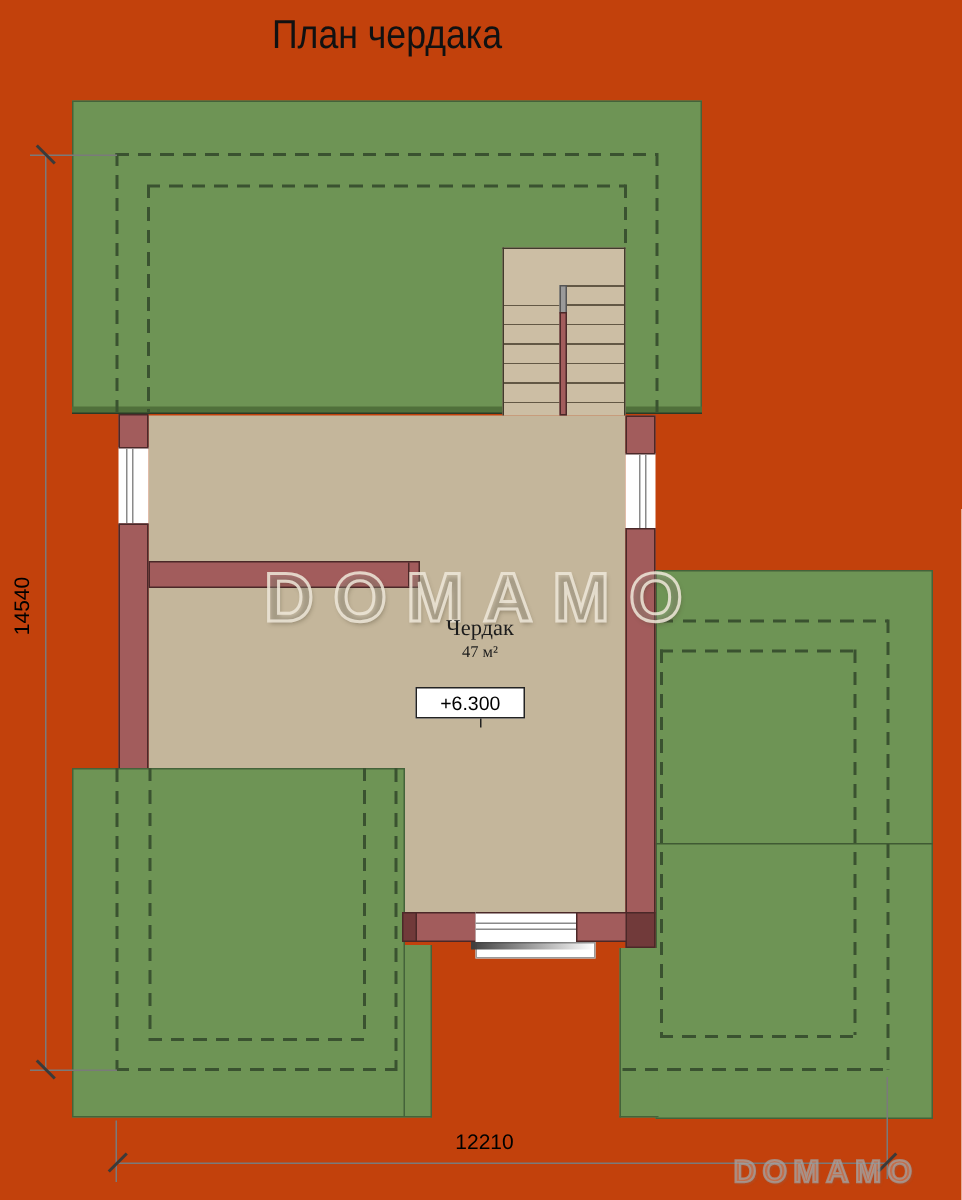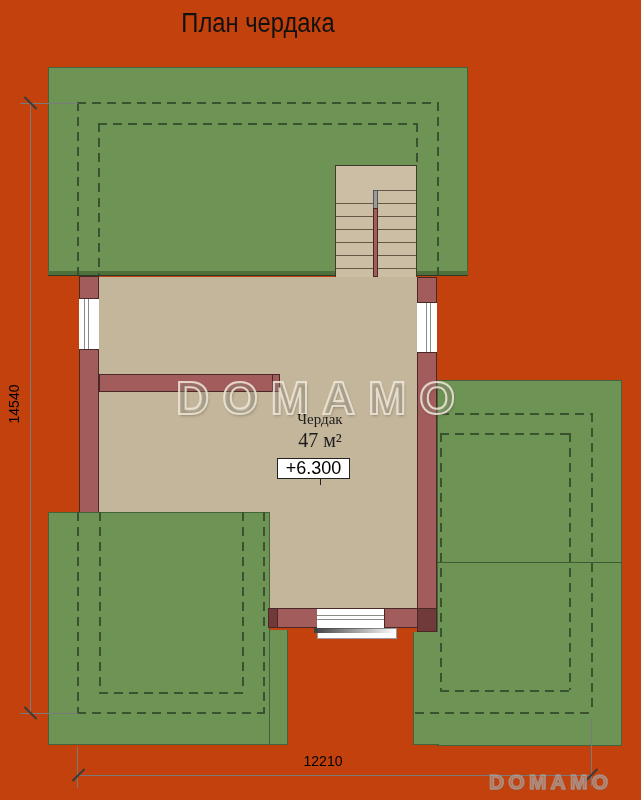--- a/index.html
+++ b/index.html
@@ -25,21 +25,21 @@
   .steps{background:repeating-linear-gradient(to bottom,rgba(80,70,52,.85) 0 1px,transparent 1px 13px);}
   
   .dim{background:var(--dim-line,#7a7a7a);}
   .tick{width:17px;height:2px;background:#3a3a3a;}
   .dim-text{font-size:14px;color:#000;text-align:center;}
   
   .title{font-size:27px;letter-spacing:0px;white-space:nowrap;
          transform:translateX(-50%) scaleX(0.88);transform-origin:center top;}
   .room-text{font-family:"Liberation Serif",serif;font-size:15px;color:#1c1c1c;text-align:center;white-space:nowrap;}
   .level-box{background:#fff;border:1px solid #222;box-sizing:border-box;
-             display:flex;align-items:center;justify-content:center;font-size:18px;color:#000;}
+             display:flex;align-items:center;justify-content:center;font-size:13px;color:#000;}
   .wm{font-weight:bold;white-space:nowrap;pointer-events:none;
       color:rgba(255,255,255,0.14);
       -webkit-text-stroke:2px rgba(238,232,217,0.85);
       text-shadow:1px 2px 3px rgba(80,70,50,0.38);}
   .wm-corner{font-weight:bold;white-space:nowrap;pointer-events:none;
       color:rgba(255,255,255,0.2);
       -webkit-text-stroke:1.5px rgba(160,160,160,0.75);
       text-shadow:1px 1px 2px rgba(120,120,120,0.3);}
 </style>
 </head>
@@ -113,21 +113,21 @@
   <div class="abs roof-noborder" style="left:270px;top:630px;width:18px;height:115px;border-right:1px solid var(--roof-outline,#44633a);border-bottom:1px solid var(--roof-outline,#44633a);z-index:9;"></div>
 
   <div class="abs vdash" style="left:77px;top:512px;height:200px;z-index:22;"></div>
   <div class="abs hdash" style="left:77px;top:712px;width:188px;z-index:22;"></div>
   <div class="abs vdash" style="left:263px;top:512px;height:200px;z-index:22;"></div>
   <div class="abs vdash" style="left:99px;top:512px;height:180px;z-index:22;"></div>
   <div class="abs hdash" style="left:99px;top:692px;width:144px;z-index:22;"></div>
   <div class="abs vdash" style="left:242px;top:512px;height:180px;z-index:22;"></div>
 
   <div class="abs room-text" style="left:320px;top:411px;transform:translateX(-50%);z-index:60;">Чердак</div>
-  <div class="abs room-text" style="left:320px;top:429px;transform:translateX(-50%);font-size:20px;z-index:60;">47 м²</div>
+  <div class="abs room-text" style="left:320px;top:429px;transform:translateX(-50%);font-size:11px;z-index:60;">47 м²</div>
   <div class="abs level-box" style="left:277px;top:458px;width:73px;height:21px;z-index:58;">+6.300</div>
   <div class="abs" style="left:320px;top:479px;width:1px;height:6px;background:#222;z-index:58;"></div>
 
   <div class="abs wm" style="left:322px;top:371px;transform:translateX(-50%);font-size:46px;letter-spacing:0.28em;z-index:35;">DOMAMO</div>
   <div class="abs wm-corner" style="left:489px;top:770px;font-size:21px;letter-spacing:0.2em;z-index:50;">DOMAMO</div>
 
   <div class="abs dim" style="left:30px;top:103px;width:1px;height:610px;z-index:30;"></div>
   <div class="abs dim" style="left:20px;top:103px;width:58px;height:1px;z-index:30;"></div>
   <div class="abs dim" style="left:20px;top:713px;width:58px;height:1px;z-index:30;"></div>
   <div class="abs tick" style="left:22px;top:102px;transform:rotate(45deg);z-index:31;"></div>

